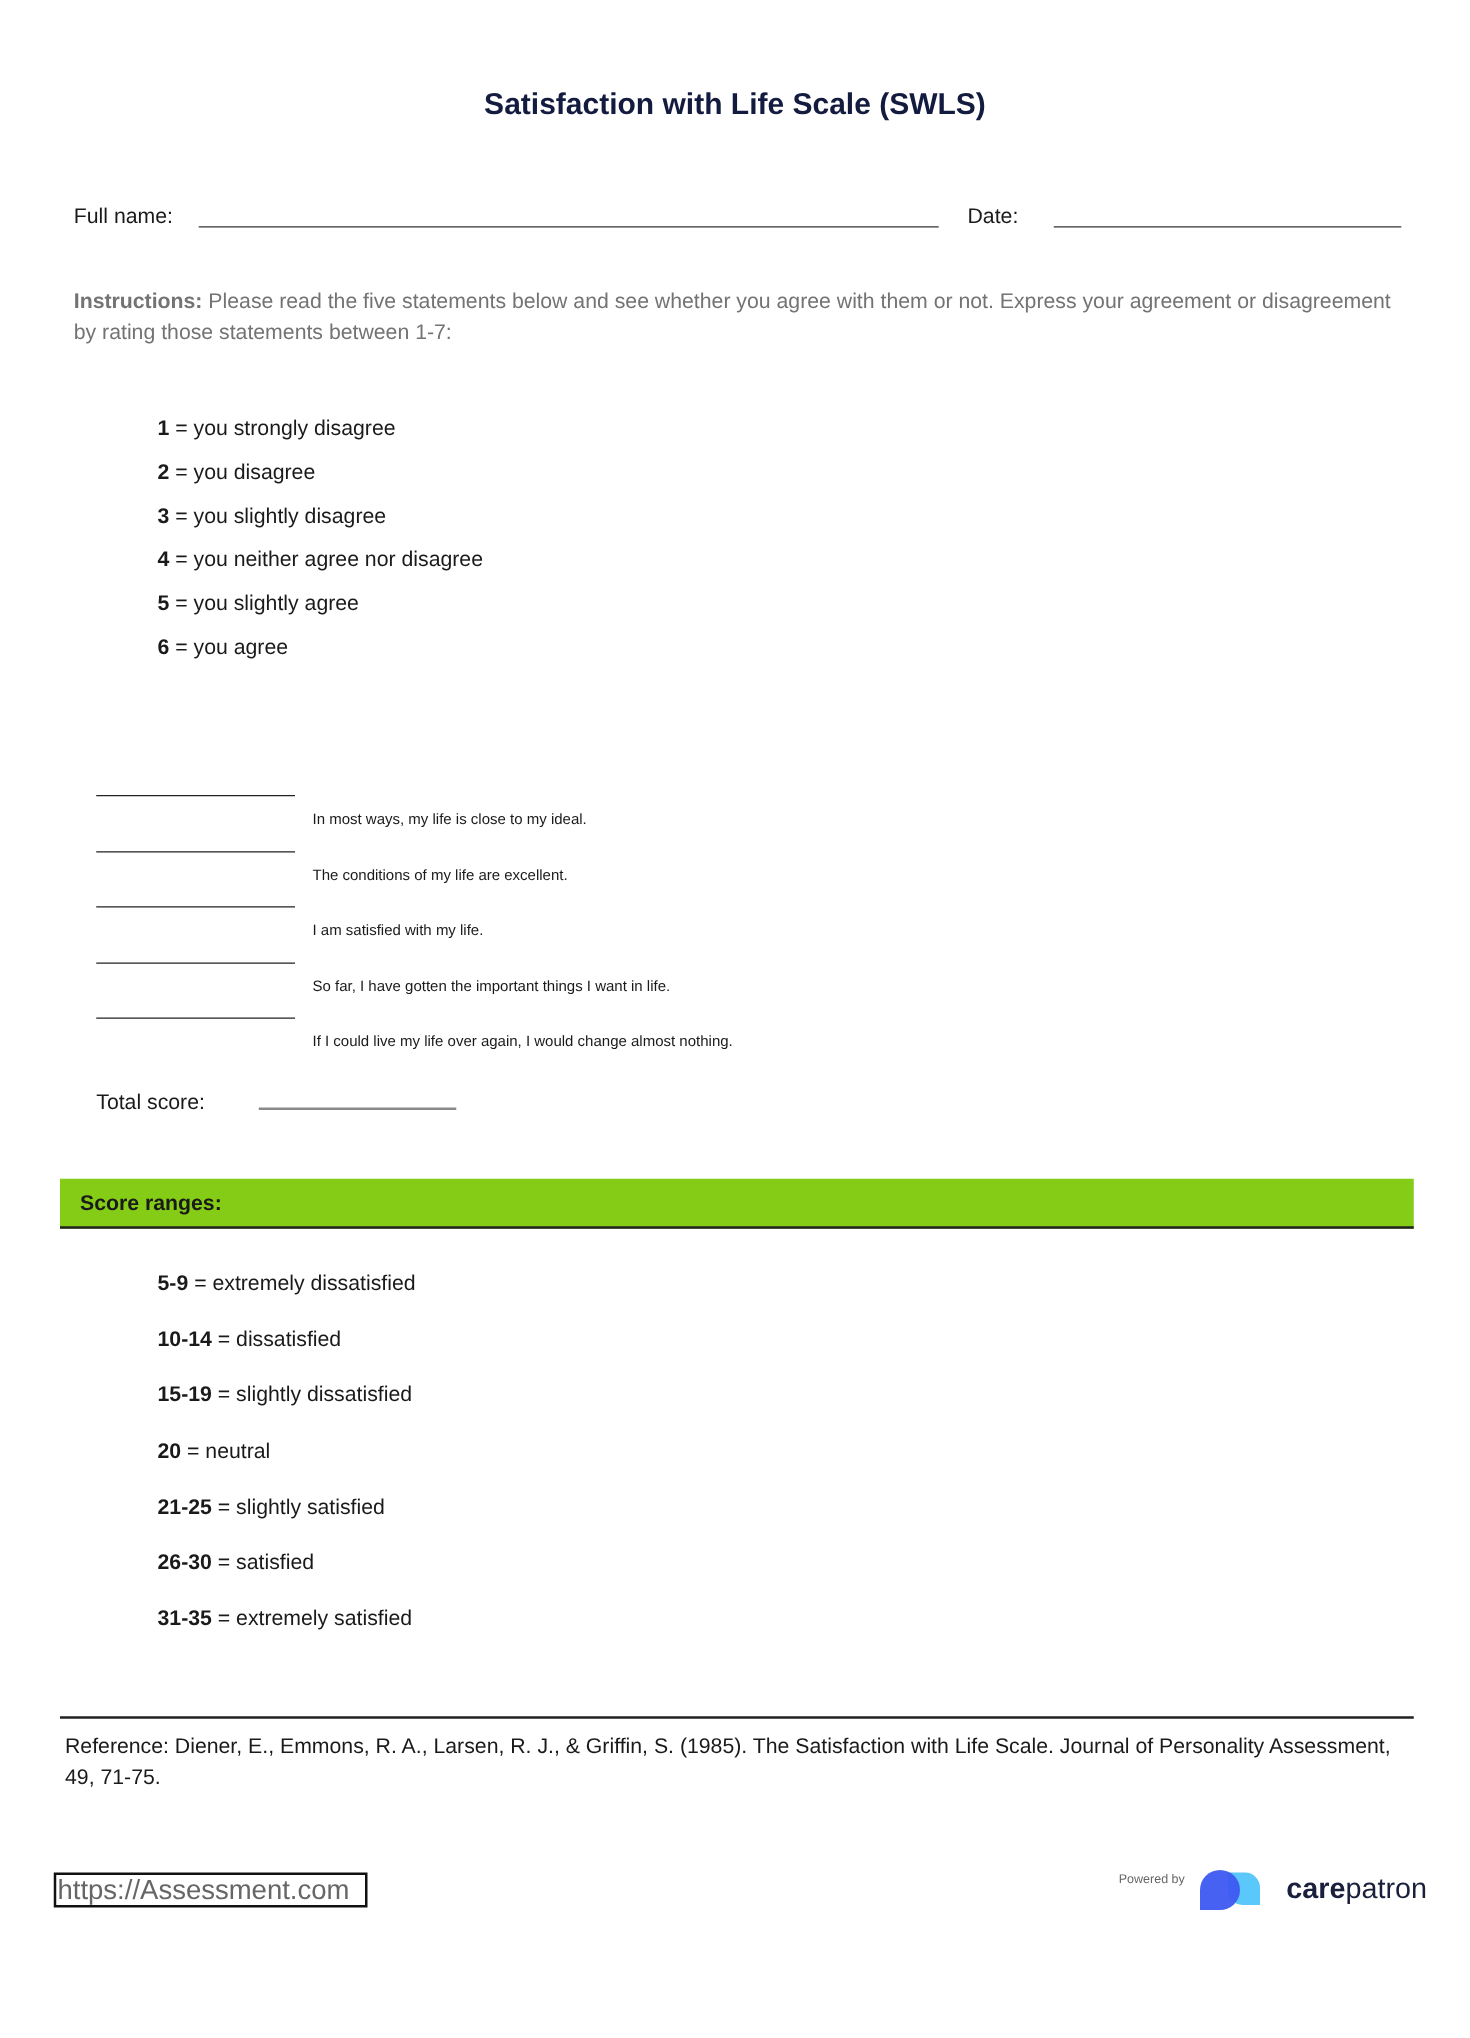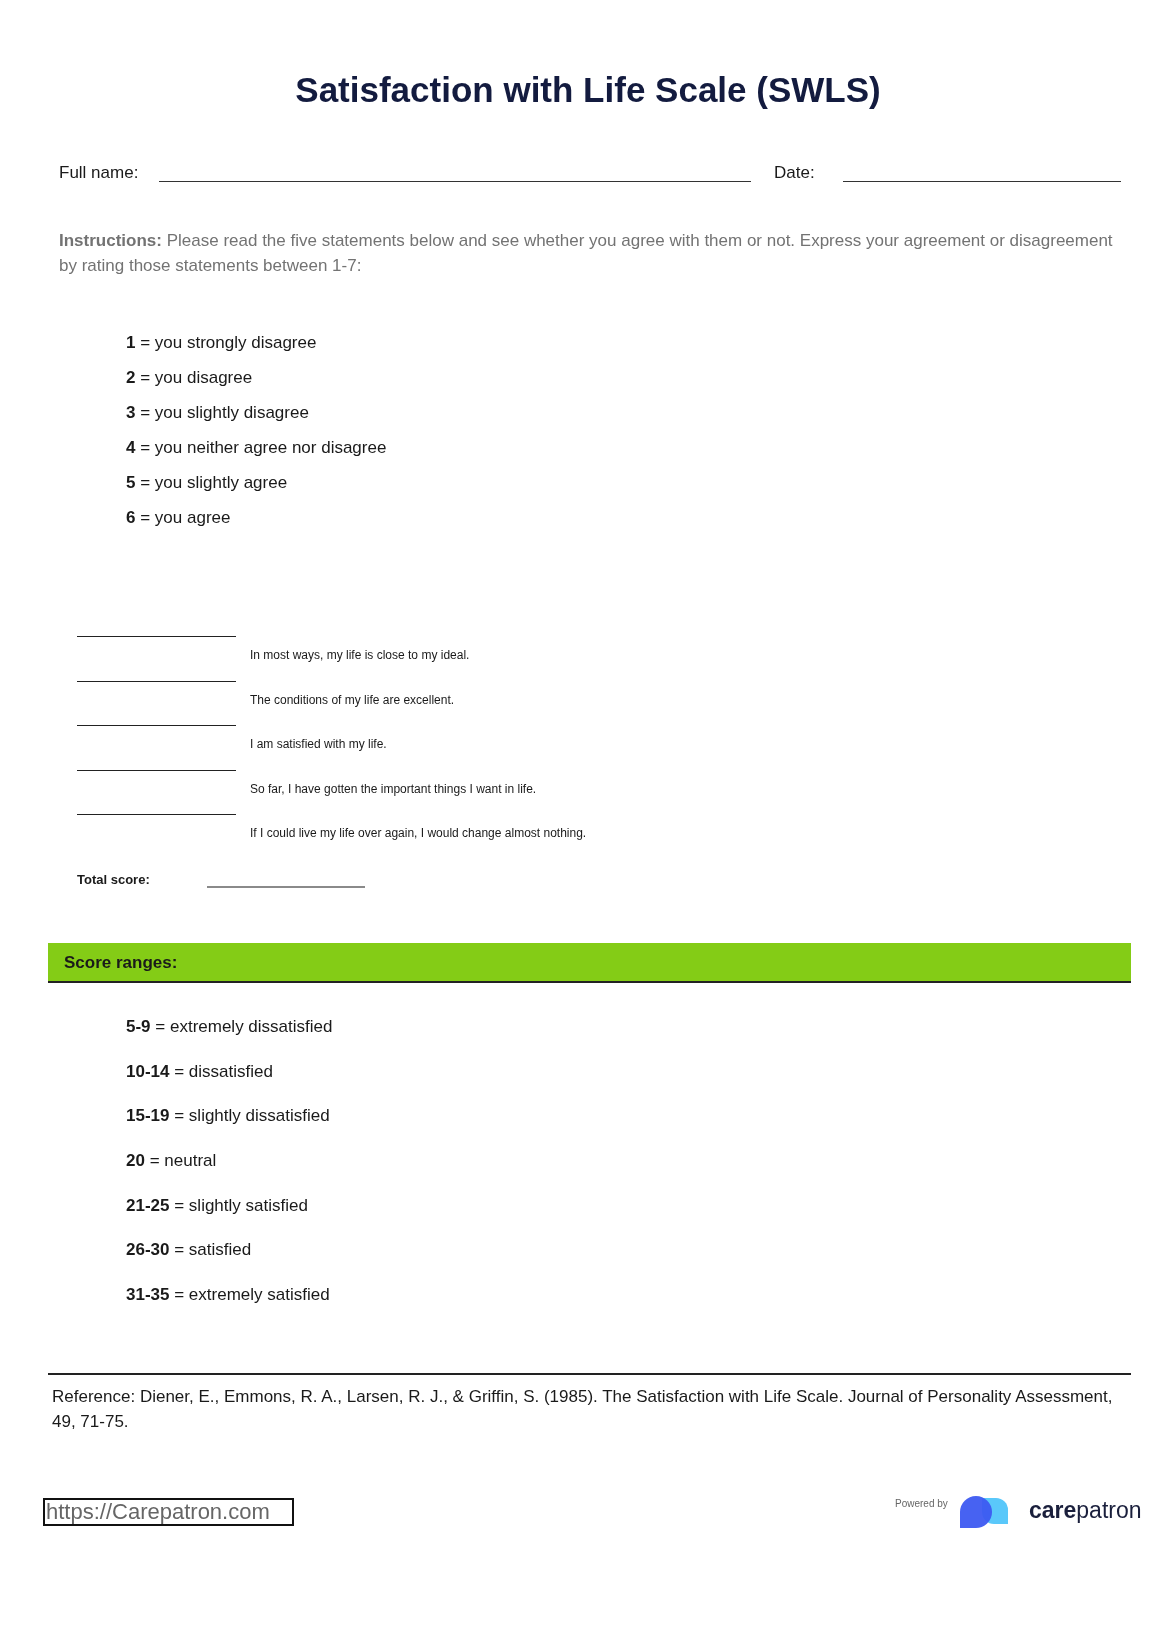--- a/index.html
+++ b/index.html
@@ -5,21 +5,21 @@
     * { box-sizing: border-box; margin: 0; padding: 0; }
     html, body { width: 1176px; height: 1630px; background: #ffffff; }
     body {
       position: relative;
       font-family: "Liberation Sans", sans-serif;
       color: #1a1a1a;
       overflow: hidden;
     }
     .title {
       position: absolute; left: 0; top: 70px; width: 1176px;
-      text-align: center; font-size: 35px; font-weight: bold; color: #131b3f;
+      text-align: center; font-size: 24px; font-weight: bold; color: #131b3f;
     }
     .field-row {
       position: absolute; top: 163px; font-size: 17px;
     }
     .field-line {
       position: absolute; border-bottom: 1px solid #333;
     }
     .instructions {
       position: absolute; left: 59px; top: 228px; width: 1060px;
       font-size: 17px; line-height: 25px; color: #737373;
@@ -31,21 +31,21 @@
     .statements { position: absolute; left: 77px; top: 620px; }
     .statement { position: relative; height: 44.5px; }
     .statement .blank {
       position: absolute; left: 0; top: 16px; width: 159px;
       border-bottom: 1.5px solid #222;
     }
     .statement .text {
       position: absolute; left: 173px; top: 12px; font-size: 12px; white-space: nowrap; margin-top: 16px;
     }
     .total-label {
-      position: absolute; left: 77px; top: 872px; font-size: 13px; font-weight: bold;
+      position: absolute; left: 77px; top: 872px; font-size: 17px; font-weight: normal;
     }
     .total-line {
       position: absolute; left: 207px; top: 886px; width: 158px;
       border-bottom: 2px solid #8a8a8a;
     }
     .ranges-header {
       position: absolute; left: 48px; top: 943px; width: 1083px; height: 40px;
       background: #84cc16; border-bottom: 2px solid #222;
     }
     .ranges-header span {
@@ -133,20 +133,20 @@
   <div class="range-item"><b>15-19</b><span> = slightly dissatisfied</span></div>
   <div class="range-item"><b>20</b><span> = neutral</span></div>
   <div class="range-item"><b>21-25</b><span> = slightly satisfied</span></div>
   <div class="range-item"><b>26-30</b><span> = satisfied</span></div>
   <div class="range-item"><b>31-35</b><span> = extremely satisfied</span></div>
 </div>
 
 <div class="ref-rule"></div>
 <p class="reference">Reference: Diener, E., Emmons, R. A., Larsen, R. J., &amp; Griffin, S. (1985). The Satisfaction with Life Scale. Journal of Personality Assessment, 49, 71-75.</p>
 
-<a class="url-link">https://Carepatron.com</a>
+<a class="url-link">https://Assessment.com</a>
 
 <span class="powered">Powered by</span>
 <svg class="logo-icon" viewBox="0 0 50 34">
   <path d="M24 4 h14 a12 12 0 0 1 12 12 v14 h-14 a12 12 0 0 1 -12 -12 z" fill="#5ac8fa"></path>
   <path d="M2 34 V18 a16 16 0 0 1 16 -16 h0 a16 16 0 0 1 16 16 v0 a16 16 0 0 1 -16 16 z" fill="#3d5af1" opacity="0.95"></path>
 </svg>
 <span class="logo-text"><b>care</b><span>patron</span></span>
 
 </body></html>

